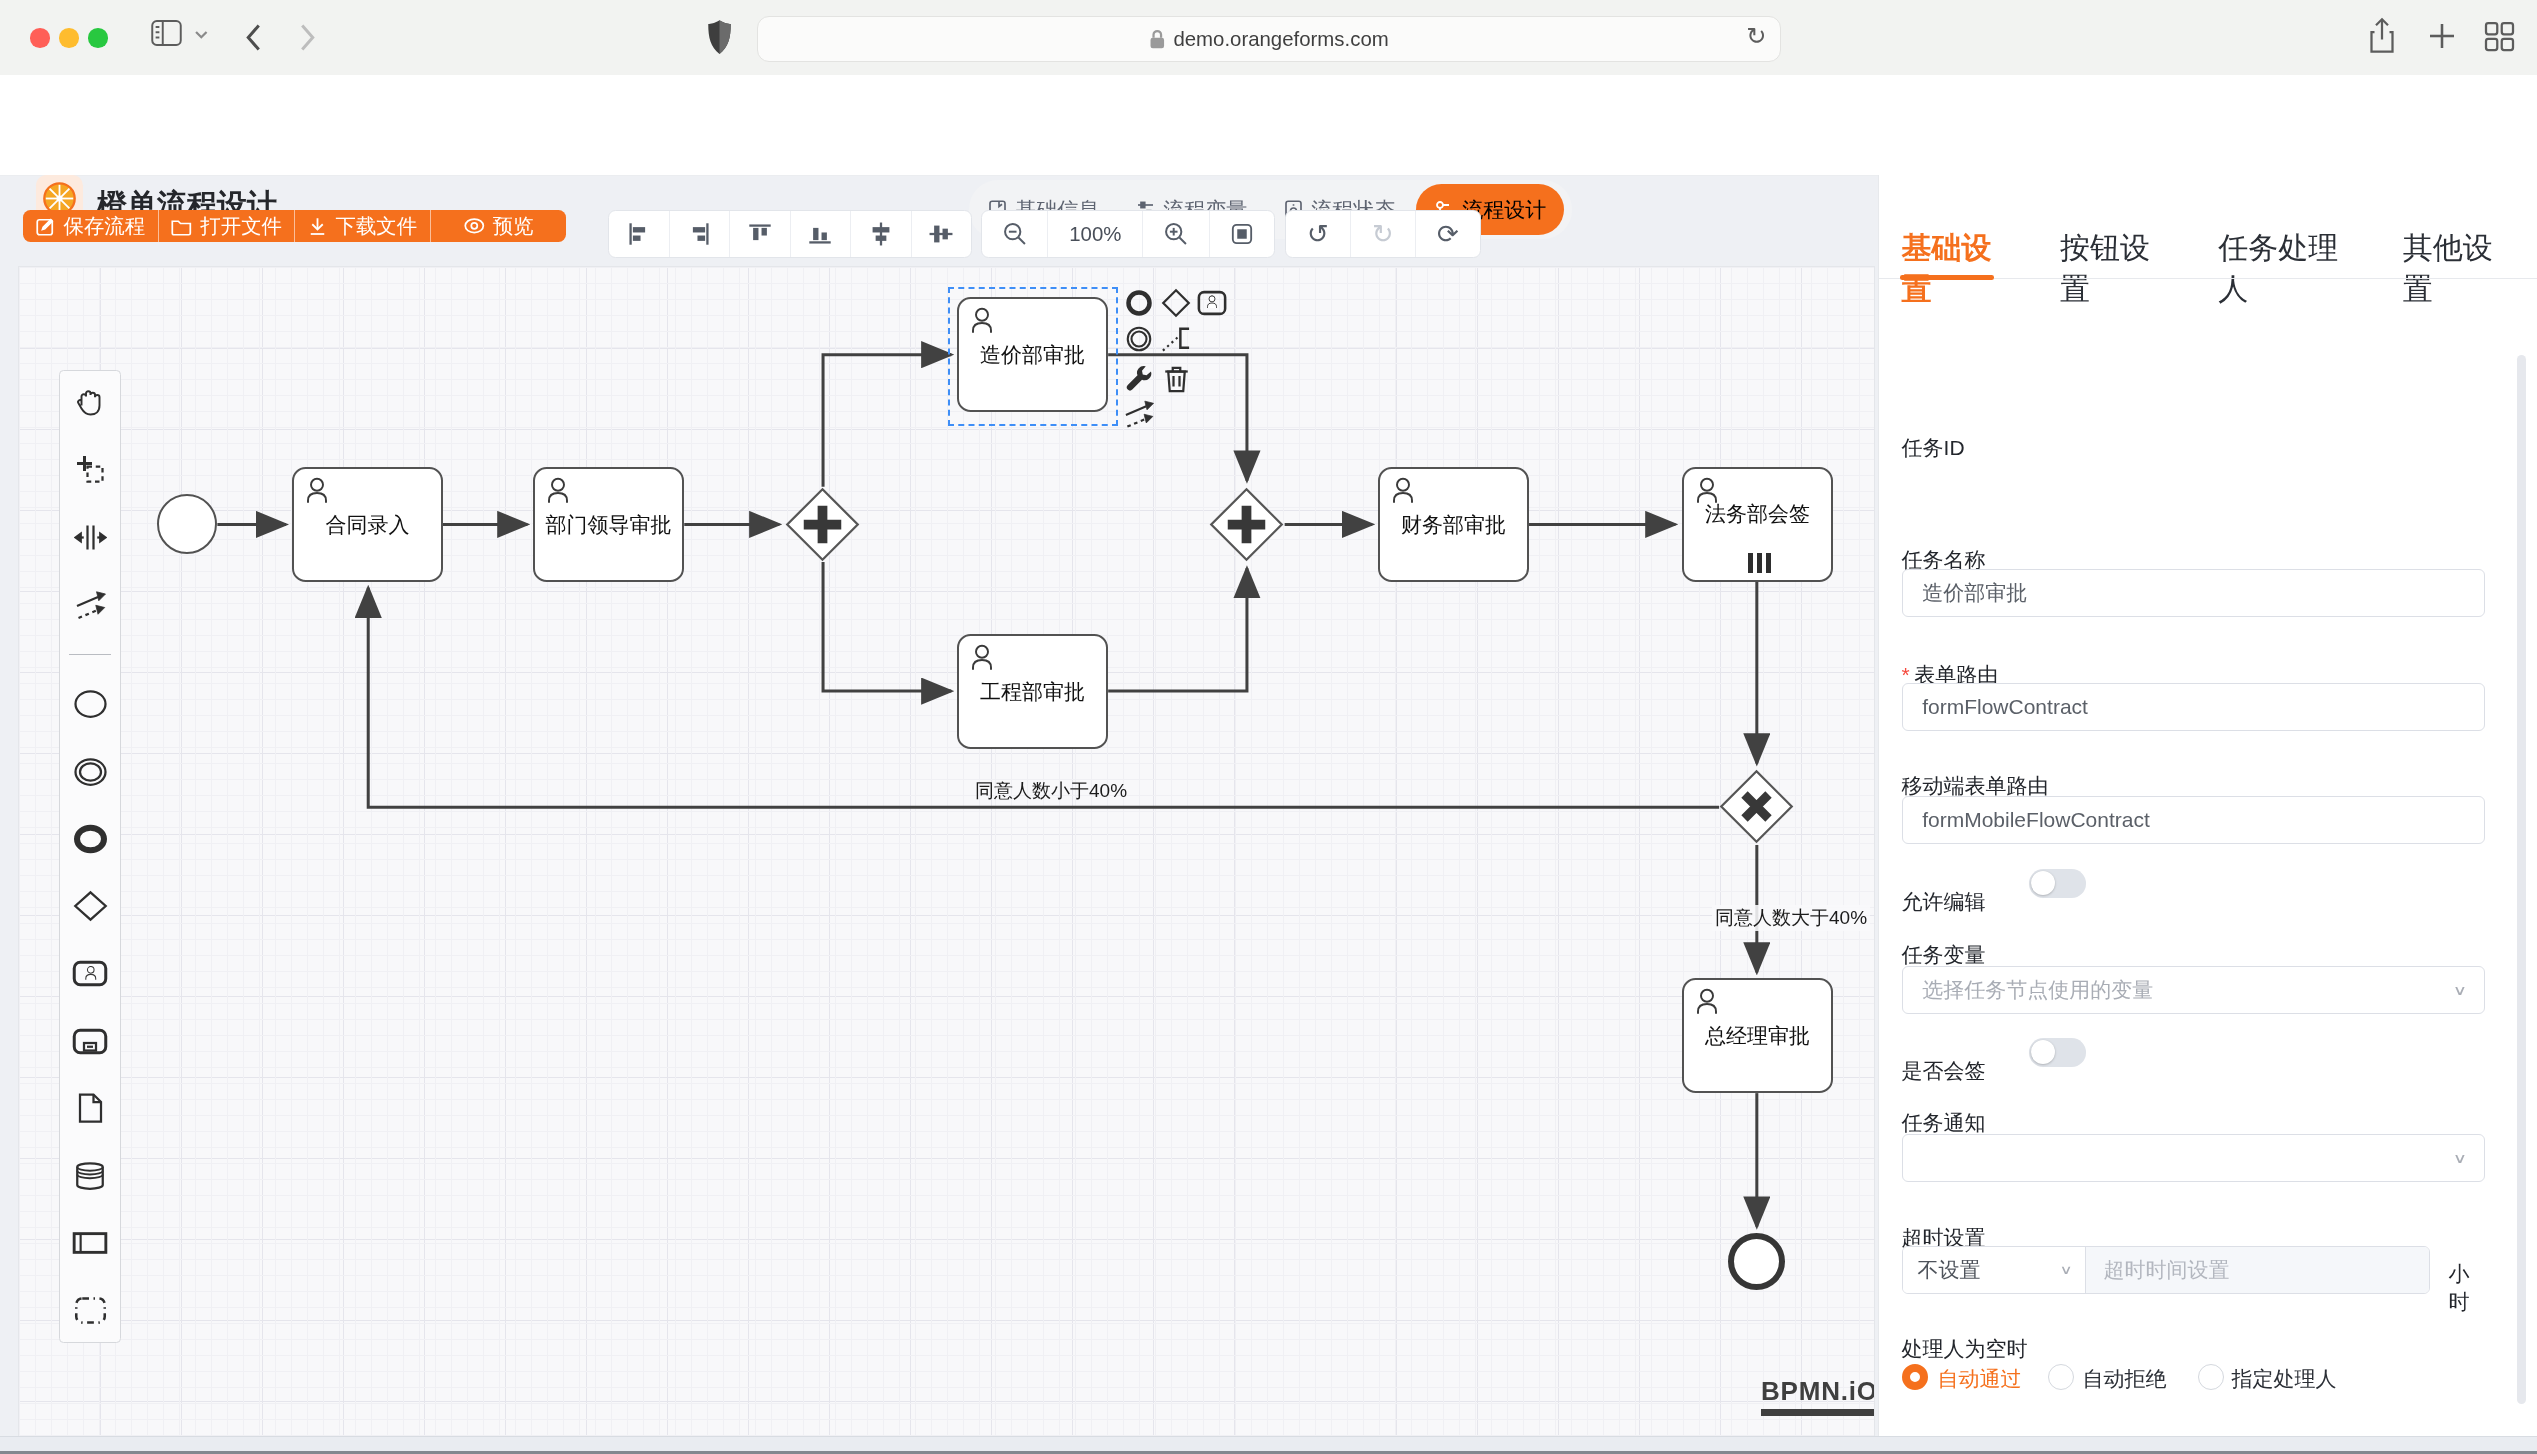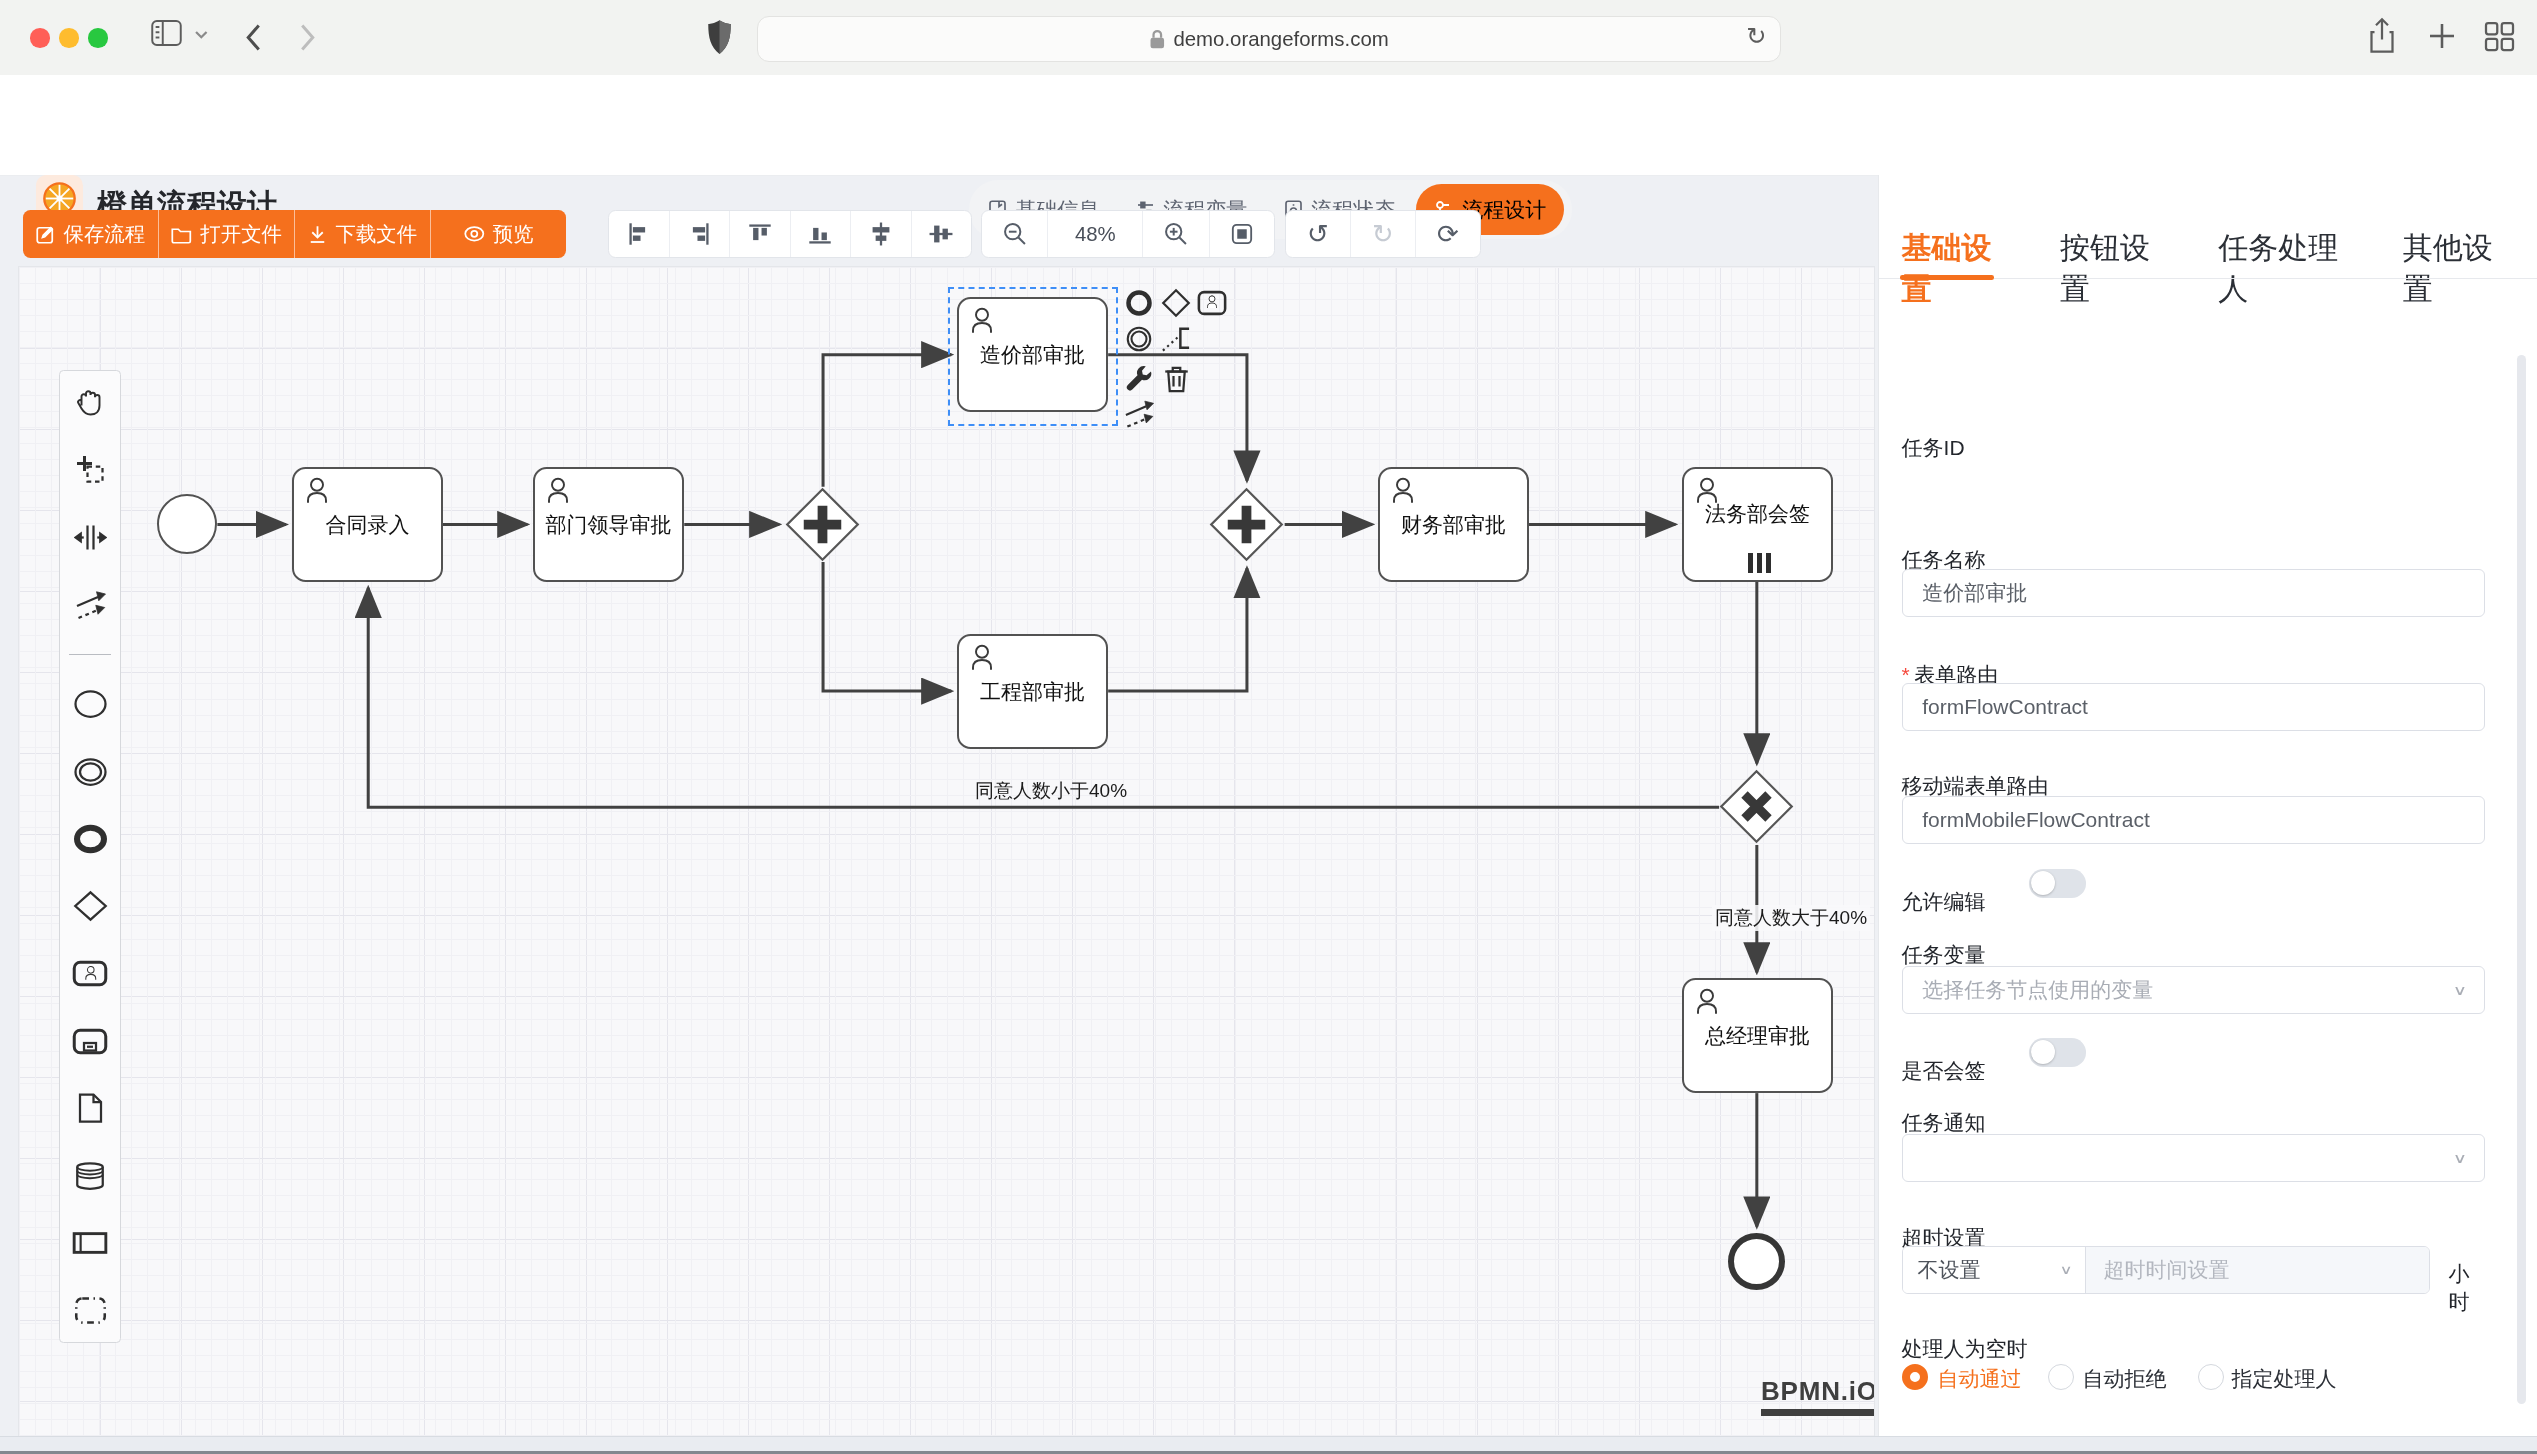--- a/index.html
+++ b/index.html
@@ -29,21 +29,21 @@
   .navpill{position:absolute;left:969px;top:105px;width:603px;height:59px;border-radius:29px;background:#f2f3f5;
            display:flex;align-items:center;}
   .navitem{width:148px;height:59px;display:flex;align-items:center;justify-content:center;gap:7.5px;
            font-size:21px;color:#5d6370;}
   .navitem.active{background:#f5701d;color:#000000;border-radius:26px;height:51px;margin:0 3px;}
   .hbtn{position:absolute;top:111px;height:48px;border-radius:7.5px;border:1.5px solid #dcdfe6;background:#fff;
         font-size:21px;color:#3c414b;display:flex;align-items:center;justify-content:center;box-sizing:border-box;}
   .hbtn.primary{background:#f5701d;border-color:#f5701d;color:#fff;}
 
   
-  .tbar-orange{position:absolute;left:22.6px;top:210px;width:543px;height:48px;background:#f5701d;border-radius:7.5px;
+  .tbar-orange{position:absolute;left:22.6px;top:210px;width:543px;height:32px;background:#f5701d;border-radius:7.5px;
                display:flex;align-items:stretch;color:#fff;}
   .tbar-orange .seg{flex:1;display:flex;align-items:center;justify-content:center;gap:7.5px;font-size:20.4px;}
   .tbar-orange .seg + .seg{border-left:0.8px solid rgba(255,255,255,.55);}
   .tgroup{position:absolute;top:210px;height:48px;background:#fff;border:0.8px solid #e2e5ea;border-radius:7.5px;
           display:flex;align-items:stretch;box-sizing:border-box;}
   .tcell{display:flex;align-items:center;justify-content:center;color:#565d68;}
   .tcell + .tcell{border-left:0.8px solid #eceef2;}
   .zoomtxt{font-size:20.4px;color:#494f59;}
   .histglyph{font-size:26px;color:#565d68;}
   .histglyph.dis{color:#c6cbd3;}
@@ -333,21 +333,21 @@
   </div>
 
   <div class="tgroup" style="left:981px;width:294px">
     <div class="tcell" style="width:66px">
       <svg width="26" height="26" viewBox="0 0 34 34" fill="none" stroke="#565d68" stroke-width="2.6">
           <circle cx="14" cy="14" r="10"></circle>
           <line x1="21.5" y1="21.5" x2="30" y2="30"></line>
           <line x1="9" y1="14" x2="19" y2="14"></line>
         </svg>
     </div>
-    <div class="tcell zoomtxt" style="width:95px">48%</div>
+    <div class="tcell zoomtxt" style="width:95px">100%</div>
     <div class="tcell" style="width:66px">
       <svg width="26" height="26" viewBox="0 0 34 34" fill="none" stroke="#565d68" stroke-width="2.6">
           <circle cx="14" cy="14" r="10"></circle>
           <line x1="21.5" y1="21.5" x2="30" y2="30"></line>
           <line x1="9" y1="14" x2="19" y2="14"></line>
           <line x1="14" y1="9" x2="14" y2="19"></line>
         </svg>
     </div>
     <div class="tcell" style="width:65px">
       <svg width="26" height="26" viewBox="0 0 34 34" fill="none" stroke="#565d68" stroke-width="2.4">

